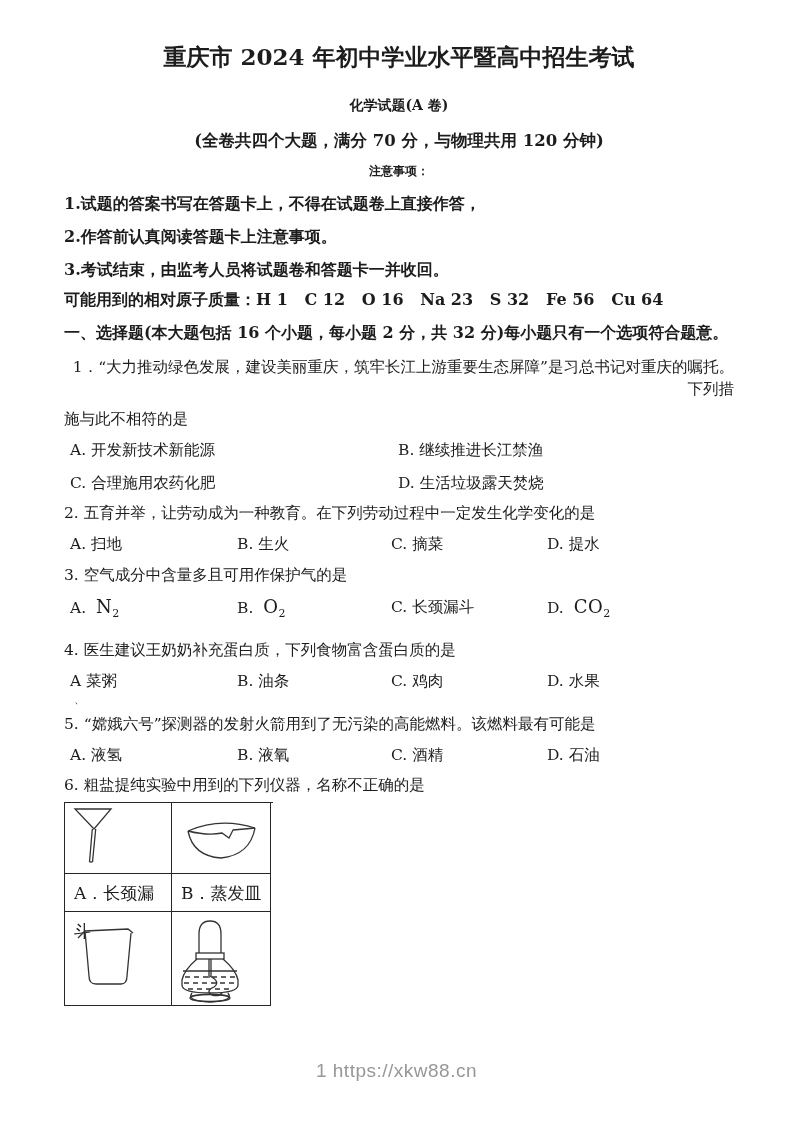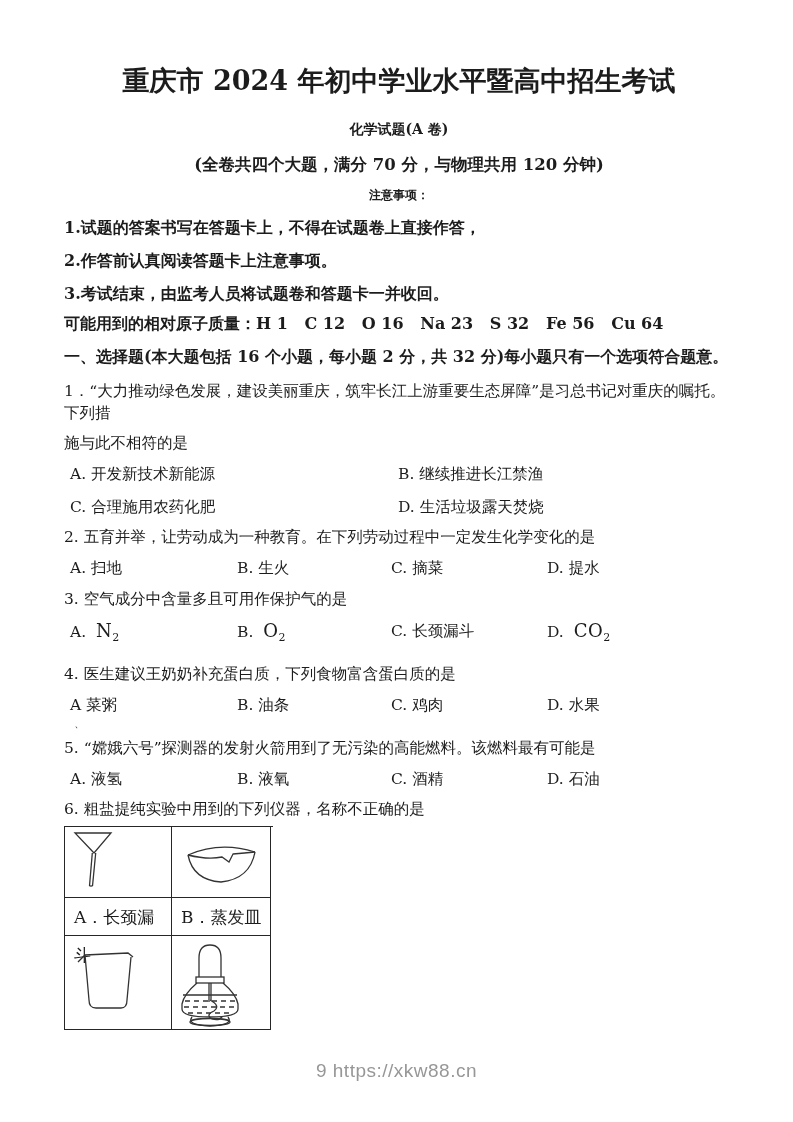--- a/index.html
+++ b/index.html
@@ -6,29 +6,29 @@
   .page{
     position:relative;
     width:793px;height:1122px;
     background:#ffffff;
     font-family:"DejaVu Serif","Liberation Serif",serif;
     color:#1c1c1c;
     overflow:hidden;
   }
   .content{position:absolute;left:64px;top:0;width:670px;}
   .t-center{text-align:center;}
-  .title{margin-top:66px;font-size:27px;line-height:30px;font-weight:bold;}
+  .title{margin-top:42px;font-size:23px;line-height:30px;font-weight:bold;}
   .subtitle{margin-top:18px;font-size:14px;line-height:30px;font-weight:bold;}
   .meta{margin-top:10px;font-size:16.5px;line-height:22px;font-weight:bold;}
   .note-heading{margin-top:8px;font-size:12px;line-height:22px;font-weight:bold;text-align:center;}
   .note-item{margin-top:11px;font-size:16px;line-height:22px;font-weight:bold;}
   .atomic{margin-top:8px;font-size:16px;line-height:22px;font-weight:bold;white-space:pre-wrap;}
   .section-heading{margin-top:11px;font-size:16px;line-height:22px;font-weight:bold;}
   .stem{font-size:15.5px;line-height:22px;}
-  .q1-l1{margin-top:12px;}
+  .q1-l1{margin-top:12px;text-align:right;}
   .q1-l2{margin-top:8px;}
   .opt-row{display:flex;margin-top:9px;font-size:15.5px;line-height:22px;padding-left:6px;}
   .opt-row.second{margin-top:11px;}
   .opt2 .opt{width:328px;}
   .opt4 .o1{width:167px;}
   .opt4 .o2{width:154px;}
   .opt4 .o3{width:156px;}
   .opt4 .o4{flex:1;}
   .q2-stem{margin-top:8px;}
   .q3-stem{margin-top:9px;}
@@ -173,14 +173,14 @@
             <path d="M16,77 L60,77"></path>
           </g>
           <path class="ink" d="M20,81 Q14,89 38,90 Q62,89 56,81"></path>
           <ellipse class="ink" cx="38" cy="86" rx="20" ry="3.5"></ellipse>
         </svg>
       </div>
     </div>
 
   </div>
 
-  <div class="footer">9 https://xkw88.cn</div>
+  <div class="footer">1 https://xkw88.cn</div>
 </div>
 
 </body></html>

